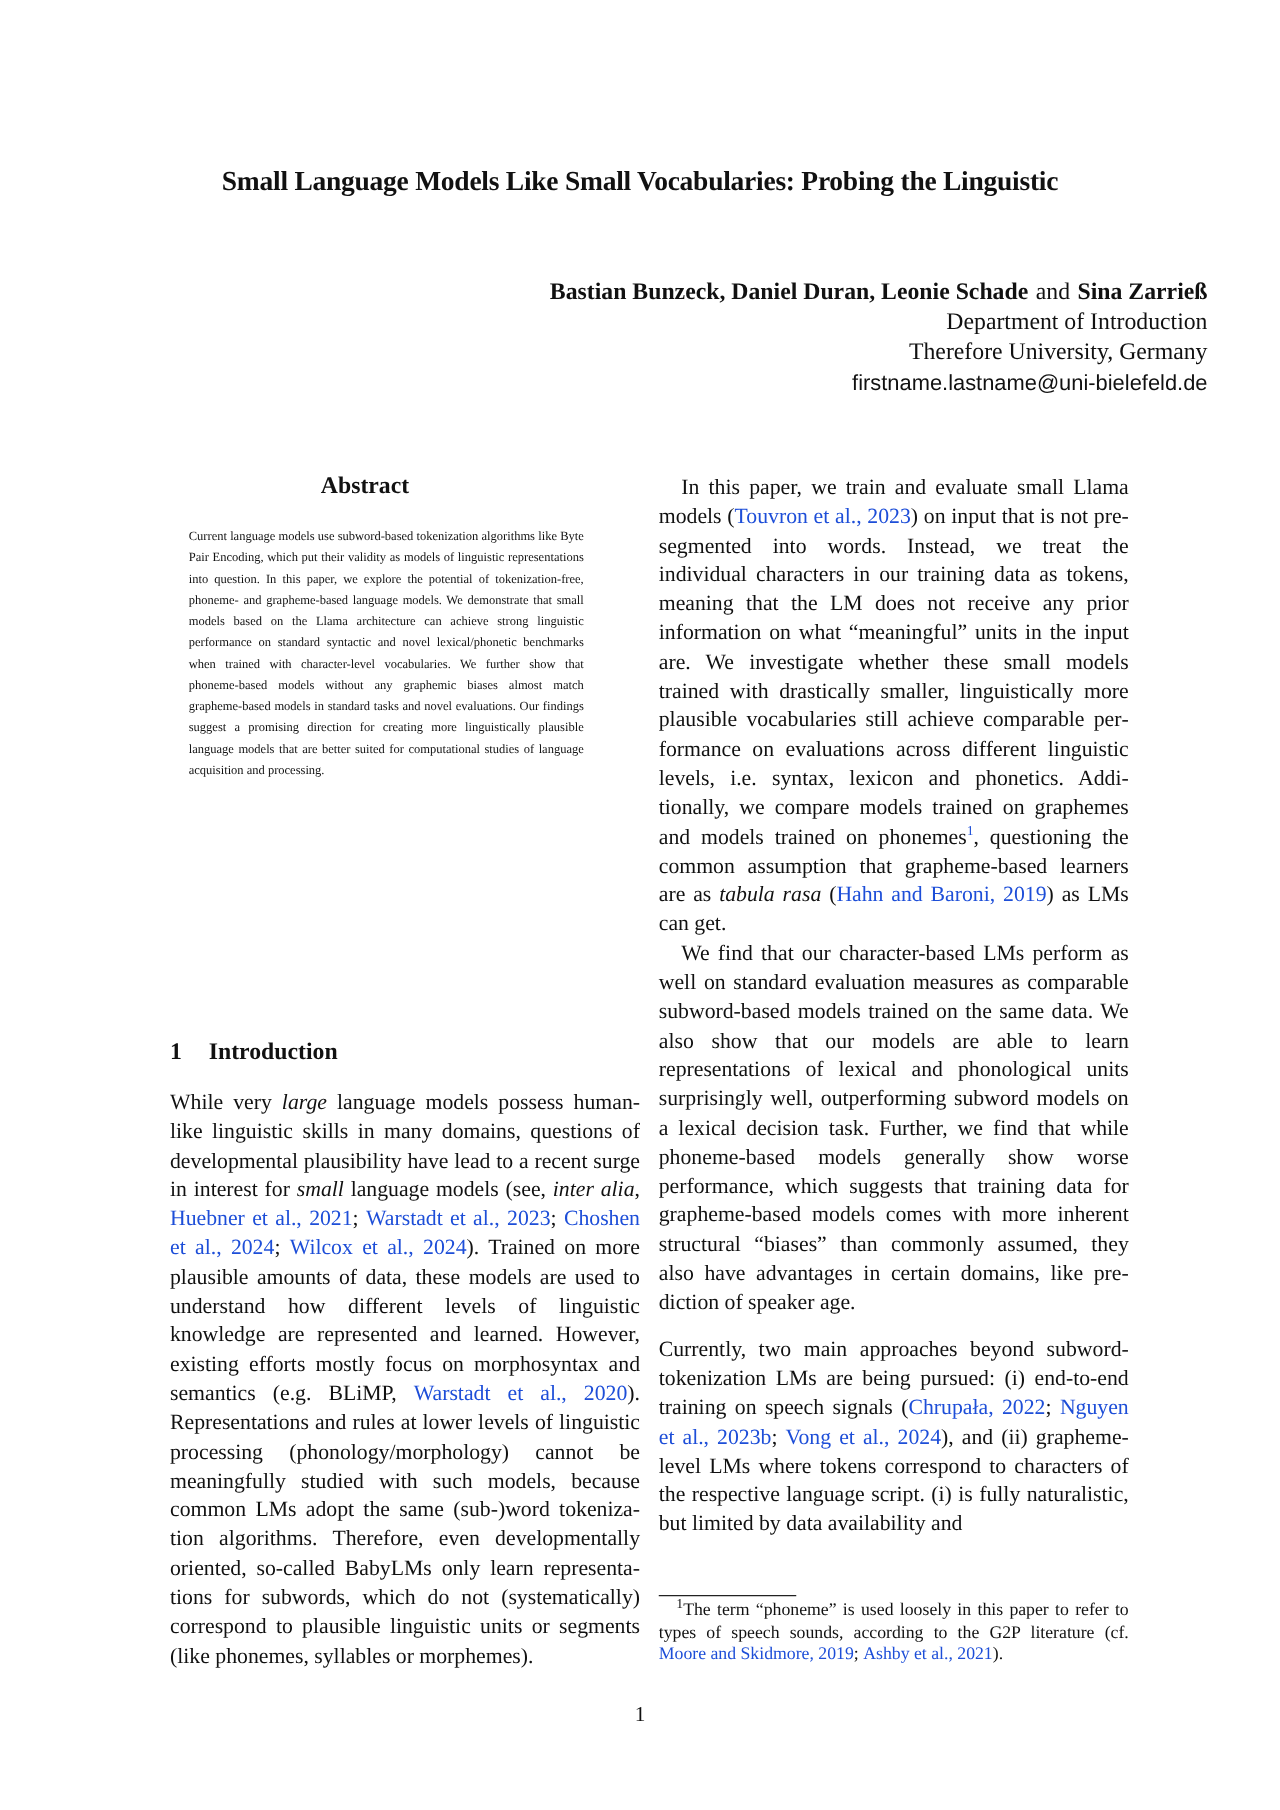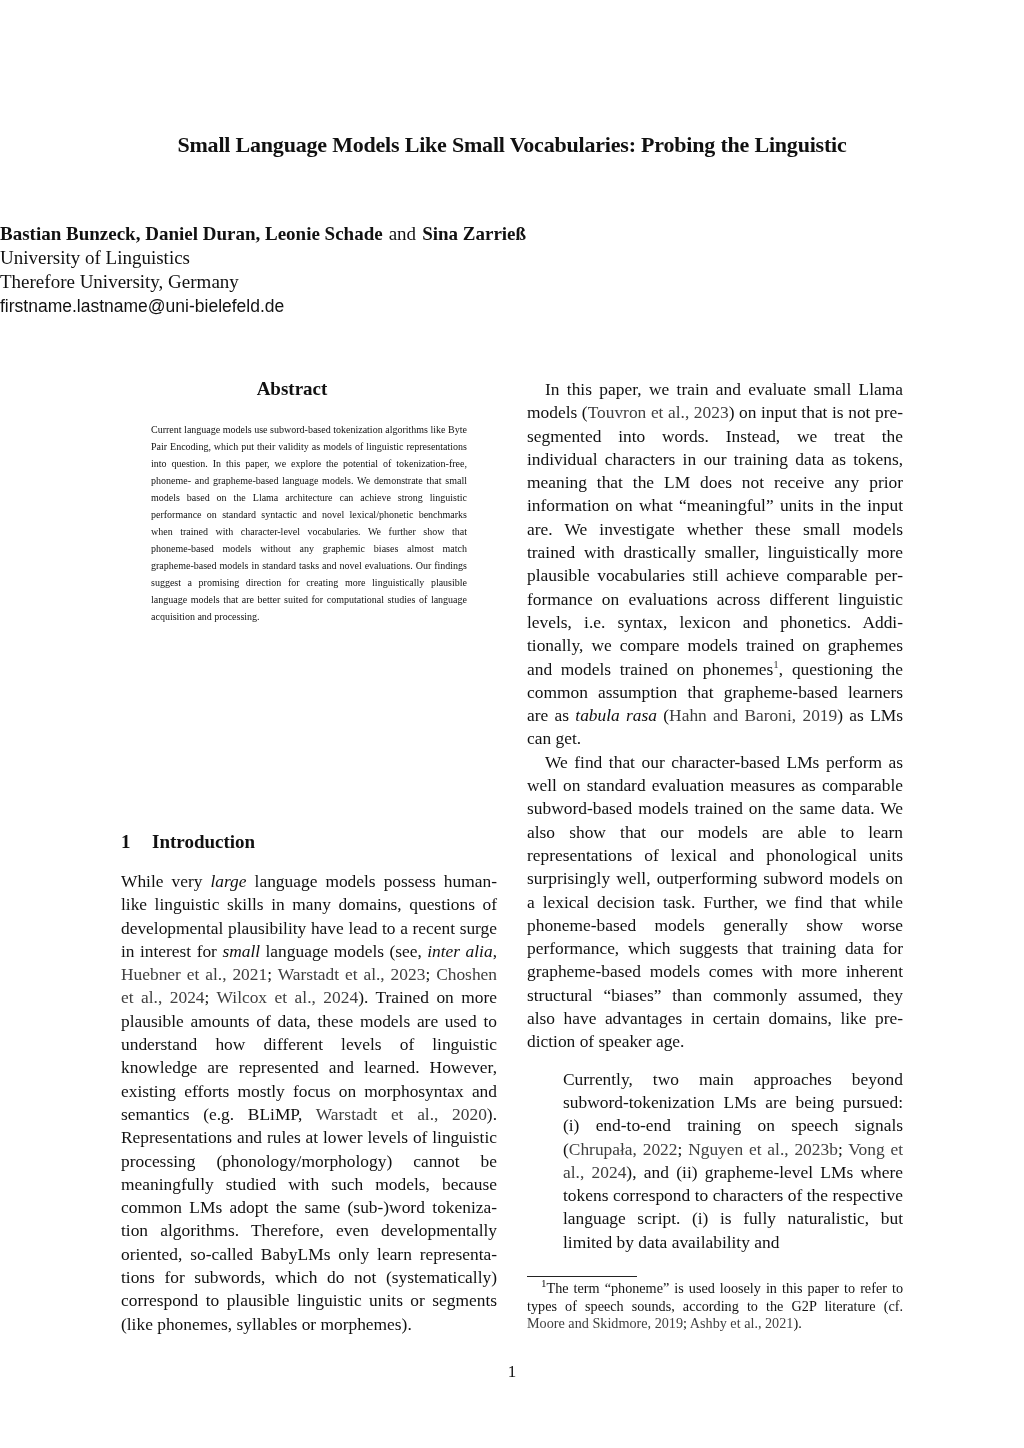--- a/index.html
+++ b/index.html
@@ -1,56 +1,56 @@
 <!DOCTYPE html>
 <html><head>
 <meta charset="utf-8">
 <style>
   html, body { margin: 0; padding: 0; background: #ffffff; }
   body { width: 1024px; height: 1448px; position: relative; overflow: hidden;
          font-family: "Liberation Serif", "DejaVu Serif", serif; color: #111; }
   .title { position: absolute; top: 130px; left: 0; width: 1024px; text-align: center;
            font-weight: bold; font-size: 22px; line-height: 29px; letter-spacing: -0.2px; }
-  .authors { position: absolute; top: 222px; left: 0; width: 966px; text-align: left;
+  .authors { position: absolute; top: 222px; left: 0; width: 966px; text-align: right;
              font-size: 19px; line-height: 24px; }
   .authors .names { font-weight: bold; }
   .authors .and { font-weight: normal; margin: 0 6px; }
   .email { font-family: Liberation Sans, sans-serif; font-size: 17.5px; }
   .col { position: absolute; text-align: justify; }
-  .col-left { left: 121px; width: 376px; }
+  .col-left { left: 136px; width: 376px; }
   .col-right { left: 527px; width: 376px; }
   .abstract-head { position: absolute; top: 378px; left: 104px; width: 376px; text-align: center;
                    font-weight: bold; font-size: 19px; }
   .abstract { position: absolute; top: 421px; left: 151px; width: 316px; font-size: 10px;
               line-height: 17px; text-align: justify; hyphens: manual; }
   .section-head { font-weight: bold; font-size: 19px; line-height: 24px; }
   .section-head .num { display: inline-block; width: 31px; }
   .body-text { font-size: 17.4px; line-height: 23.3px; text-align: justify; margin: 0; }
   .indent { text-indent: 18px; }
-  .cite { color: #404040; }
+  .cite { color: #1d4ed8; font-family: Liberation Serif, serif; }
   em { font-style: italic; }
   sup { font-size: 11px; line-height: 0; }
   .footnote-rule { position: absolute; top: 1276px; left: 527px; width: 110px; height: 1px; background: #222; }
   .footnote { position: absolute; top: 1280px; left: 527px; width: 376px; font-size: 14.2px;
               line-height: 17.5px; text-align: justify; }
   .footnote .ftext { text-indent: 14px; margin: 0; }
   .page-num { position: absolute; top: 1362px; left: 0; width: 1024px; text-align: center; font-size: 17px; }
 </style>
 </head>
 <body>
 
 <div class="title">
   <div>Small Language Models Like Small Vocabularies: Probing the Linguistic</div>
 </div>
 
 <div class="authors">
   <div>
     <span class="names">Bastian Bunzeck, Daniel Duran, Leonie Schade</span><span class="and">and</span><span class="names">Sina Zarrieß</span>
   </div>
-  <div>University of Linguistics</div>
+  <div>Department of Introduction</div>
   <div>Therefore University, Germany</div>
   <div class="email">firstname.lastname@uni-bielefeld.de</div>
 </div>
 
 <div class="abstract-head">Abstract</div>
 <div class="abstract">Current language models use subword-based tokenization algorithms like Byte Pair Encod­ing, which put their validity as models of lin­guistic representations into question. In this paper, we explore the potential of tokenization-free, phoneme- and grapheme-based language models. We demonstrate that small models based on the Llama architecture can achieve strong linguistic performance on standard syn­tactic and novel lexical/phonetic benchmarks when trained with character-level vocabularies. We further show that phoneme-based models without any graphemic biases almost match grapheme-based models in standard tasks and novel evaluations. Our findings suggest a promising direction for creating more linguisti­cally plausible language models that are better suited for computational studies of language acquisition and processing.</div>
 
 <div class="col col-left" style="top: 830px;">
   <div class="section-head">
     <span class="num">1</span><span>Introduction</span>
@@ -59,21 +59,21 @@
     <span>While very </span><em>large</em><span> language models possess human-like linguistic skills in many domains, questions of developmental plausibility have lead to a recent surge in interest for </span><em>small</em><span> language models (see, </span><em>inter alia</em><span>, </span><span class="cite">Huebner et al., 2021</span><span>; </span><span class="cite">Warstadt et al., 2023</span><span>; </span><span class="cite">Choshen et al., 2024</span><span>; </span><span class="cite">Wilcox et al., 2024</span><span>). Trained on more plausible amounts of data, these models are used to understand how different levels of linguis­tic knowledge are represented and learned. How­ever, existing efforts mostly focus on morphosyntax and semantics (e.g. BLiMP, </span><span class="cite">Warstadt et al., 2020</span><span>). Representations and rules at lower levels of linguis­tic processing (phonology/morphology) cannot be meaningfully studied with such models, because common LMs adopt the same (sub-)word tokeniza­tion algorithms. Therefore, even developmentally oriented, so-called BabyLMs only learn representa­tions for subwords, which do not (systematically) correspond to plausible linguistic units or segments (like phonemes, syllables or morphemes).</span>
   </p>
 </div>
 
 <div class="col col-right" style="top: 378px;">
   <p class="body-text indent">
     <span>In this paper, we train and evaluate small Llama models (</span><span class="cite">Touvron et al., 2023</span><span>) on input that is not pre-segmented into words. Instead, we treat the individual characters in our training data as tokens, meaning that the LM does not receive any prior information on what “meaningful” units in the in­put are. We investigate whether these small models trained with drastically smaller, linguistically more plausible vocabularies still achieve comparable per­formance on evaluations across different linguistic levels, i.e. syntax, lexicon and phonetics. Addi­tionally, we compare models trained on graphemes and models trained on phonemes</span><sup class="cite">1</sup><span>, questioning the common assumption that grapheme-based learners are as </span><em>tabula rasa</em><span> (</span><span class="cite">Hahn and Baroni, 2019</span><span>) as LMs can get.</span>
   </p>
   <p class="body-text indent">We find that our character-based LMs perform as well on standard evaluation measures as compa­rable subword-based models trained on the same data. We also show that our models are able to learn representations of lexical and phonological units surprisingly well, outperforming subword models on a lexical decision task. Further, we find that while phoneme-based models generally show worse performance, which suggests that training data for grapheme-based models comes with more inherent structural “biases” than commonly assumed, they also have advantages in certain domains, like pre­diction of speaker age.</p>
 
-  <p class="body-text" style="margin-top: 14px; margin-left: 36px;">
+  <p class="body-text" style="margin-top: 14px;">
     <span>Currently, two main approaches beyond subword-tokenization LMs are being pursued: (i) end-to-end training on speech signals (</span><span class="cite">Chrupała, 2022</span><span>; </span><span class="cite">Nguyen et al., 2023b</span><span>; </span><span class="cite">Vong et al., 2024</span><span>), and (ii) grapheme-level LMs where tokens correspond to characters of the respective language script. (i) is fully naturalistic, but limited by data availability and</span>
   </p>
 </div>
 
 <div class="footnote-rule"></div>
 <div class="footnote">
   <p class="ftext"><sup>1</sup><span>The term “phoneme” is used loosely in this paper to refer to types of speech sounds, according to the G2P literature (cf. </span><span class="cite">Moore and Skidmore, 2019</span><span>; </span><span class="cite">Ashby et al., 2021</span><span>).</span></p>
 </div>
 
 <div class="page-num">1</div>

